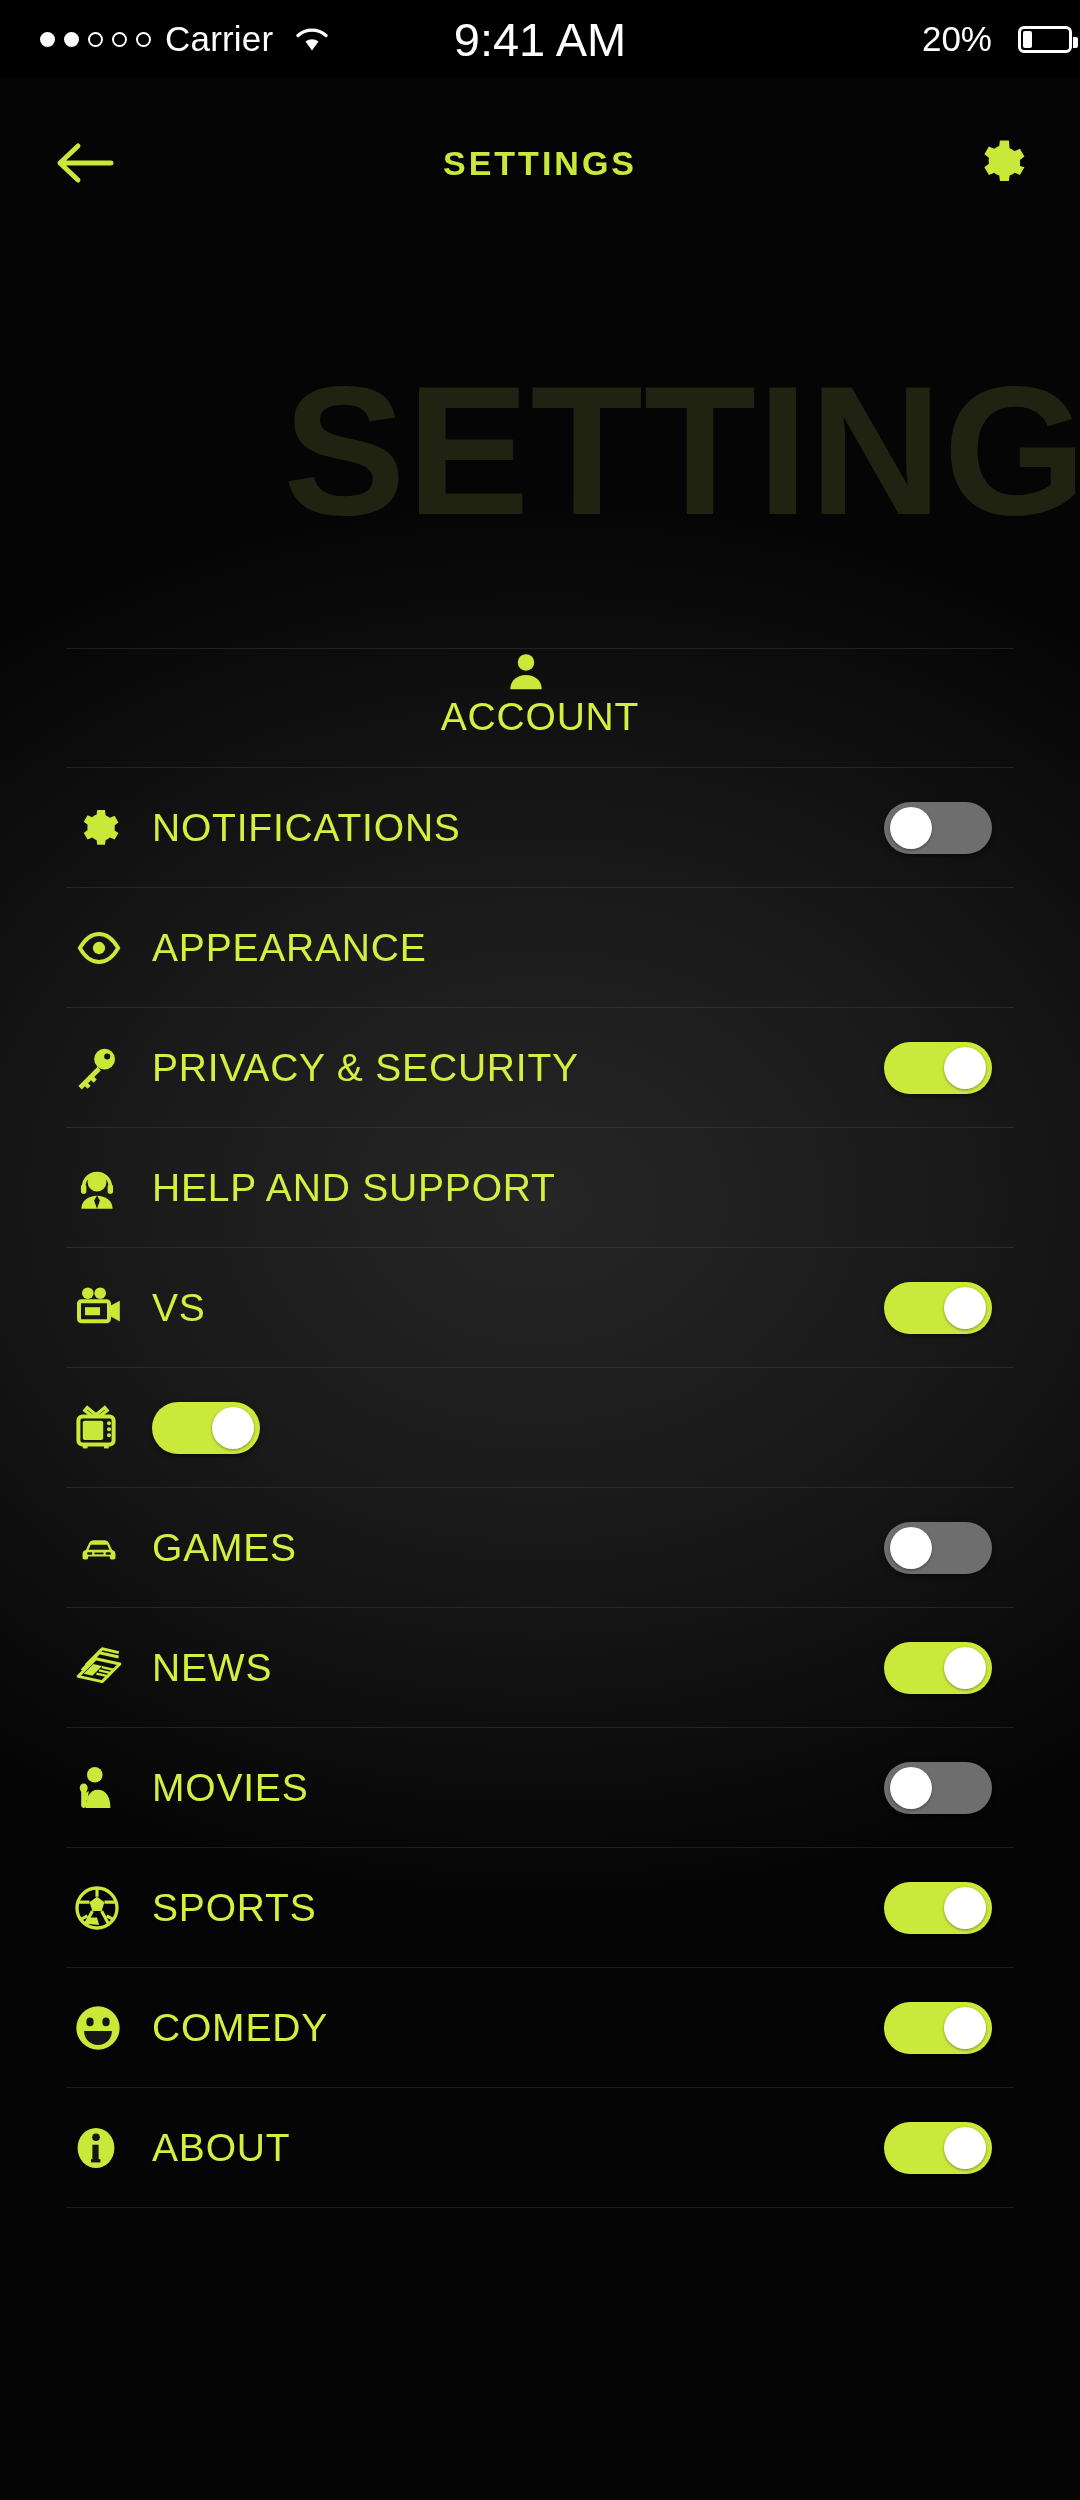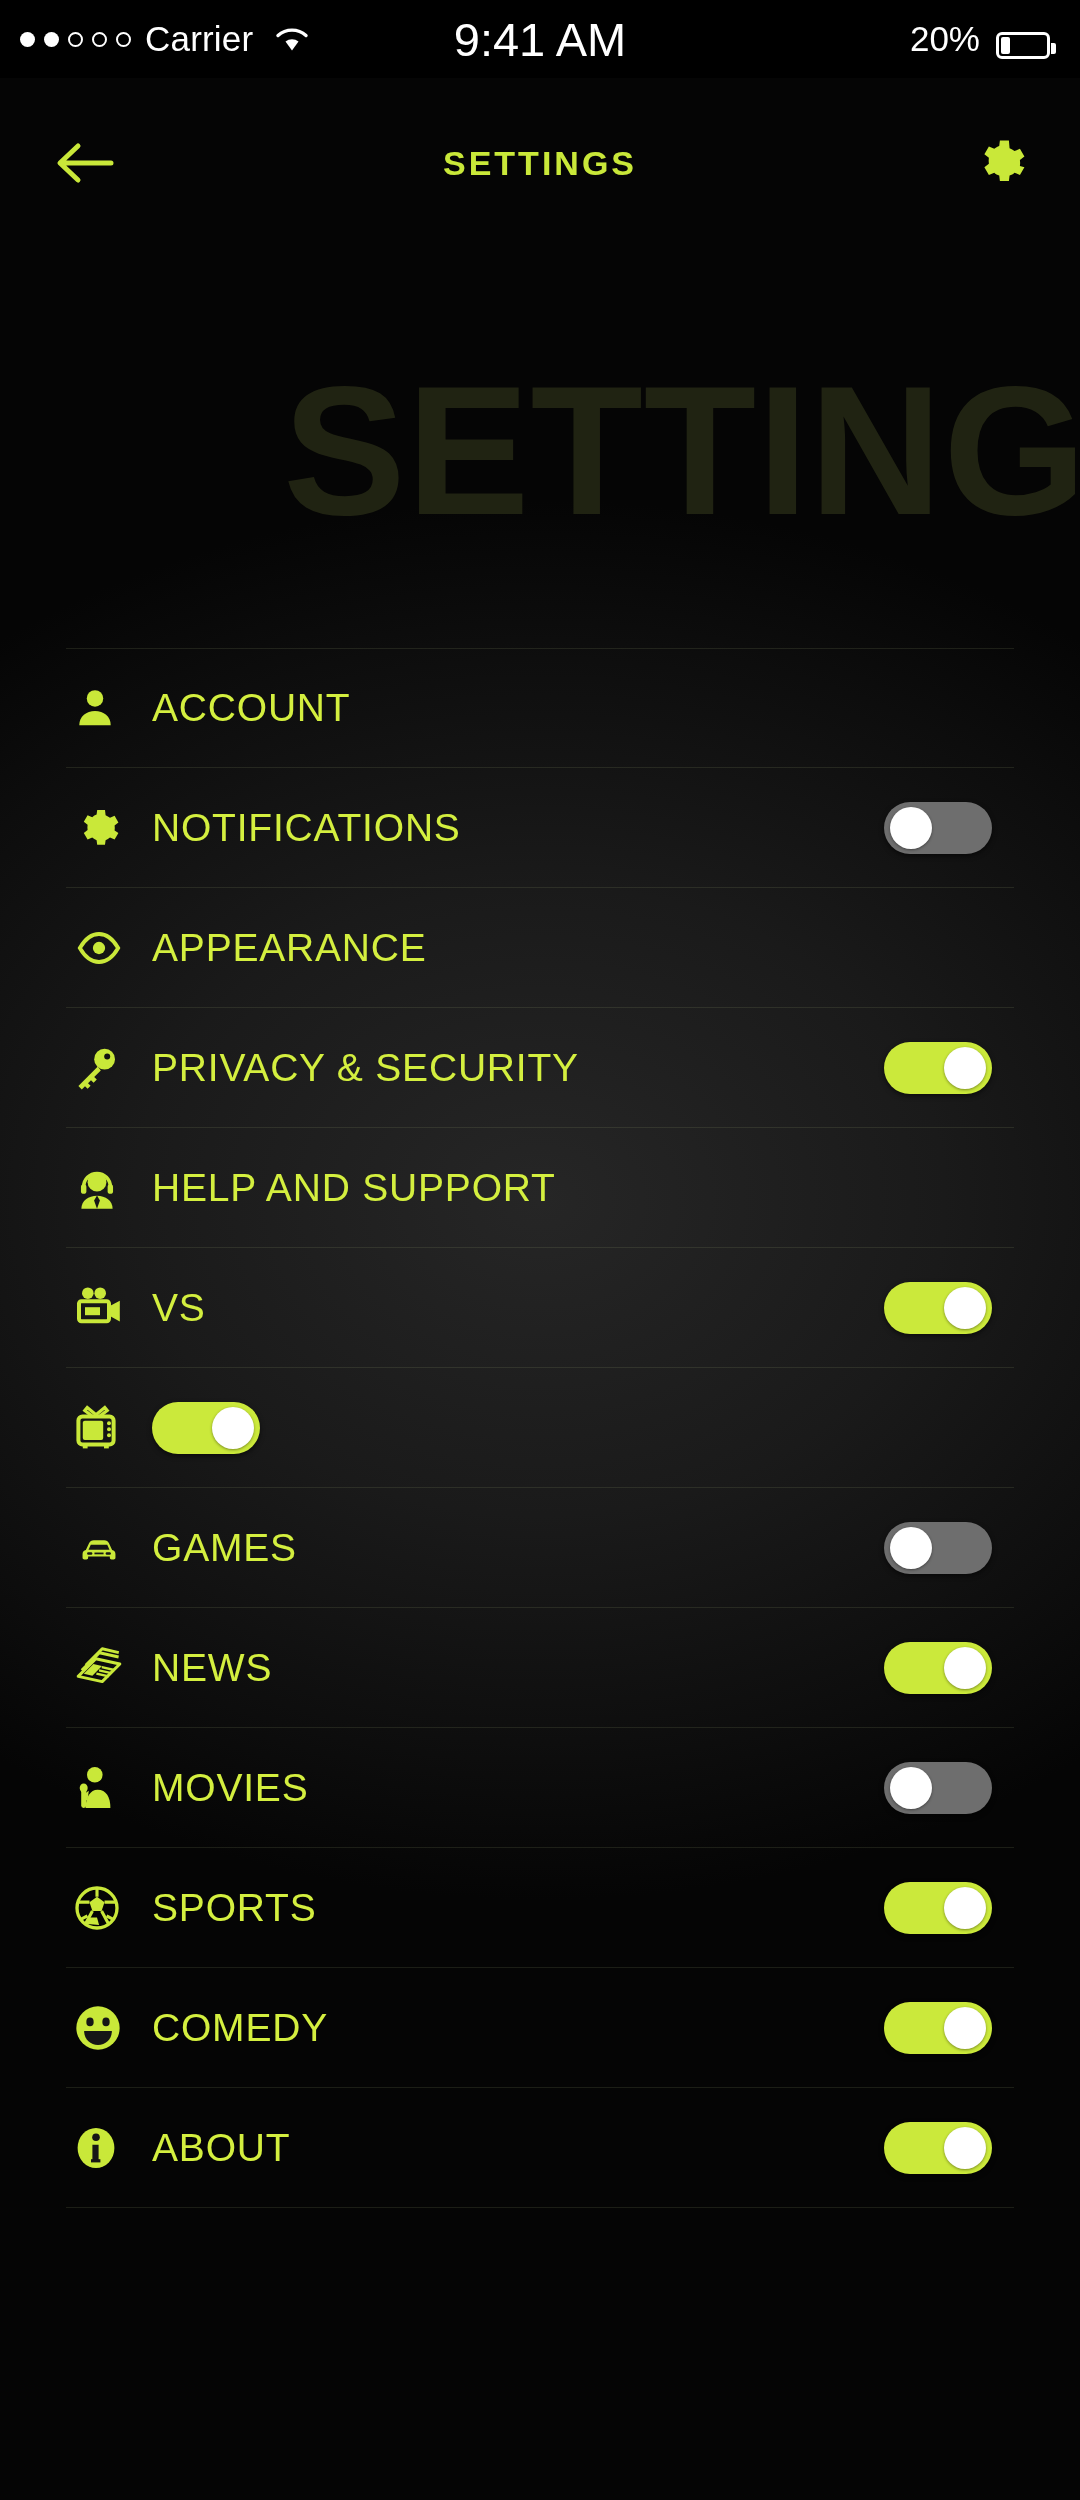--- a/index.html
+++ b/index.html
@@ -16,29 +16,29 @@
       #000;
     overflow:hidden;
   }
 
   
   .statusbar {
     position:absolute; top:0; left:0; right:0; height:78px;
     display:flex; align-items:center; color:#fff;
     background:#000;
   }
-  .sb-left { display:flex; align-items:center; gap:14px; padding-left:20px; flex:1; }
+  .sb-left { display:flex; align-items:center; gap:14px; padding-left:20px; flex:1;margin-left:20px; }
   .dots { display:flex; align-items:center; gap:9px; }
   .dot { width:15px; height:15px; border-radius:50%; }
   .dot.on { background:#ffffff; }
   .dot.off { background:transparent; border:2.5px solid #ffffff; }
   .carrier { font-size:35px; font-weight:400; letter-spacing:.2px; }
   .wifi { margin-left:8px; }
   .sb-center { position:absolute; left:0; right:0; text-align:center; font-size:47px; font-weight:400; pointer-events:none; }
-  .sb-right { display:flex; align-items:flex-end; gap:16px; padding-right:30px; margin-left:auto; }
+  .sb-right { display:flex; align-items:center; gap:26px; padding-right:8px; margin-left:auto; }
   .battpct { font-size:35px; font-weight:400; }
   .battery { position:relative; width:54px; height:27px; border:3px solid #fff; border-radius:6px; }
   .battery::after { content:""; position:absolute; right:-9px; top:8px; width:5px; height:11px; background:#fff; border-radius:0 2px 2px 0; }
   .battery .fill { position:absolute; left:2px; top:2px; bottom:2px; width:18%; background:#fff; border-radius:2px; }
 
   
   .header {
     position:absolute; top:78px; left:0; right:0; height:170px;
     display:flex; align-items:center; justify-content:space-between;
     padding:0 54px;
@@ -57,21 +57,21 @@
     line-height:1; user-select:none;
   }
 
   
   .list { position:absolute; top:648px; left:66px; right:66px; }
   .row {
     position:relative; height:120px;
     display:flex; align-items:center;
     border-bottom:1.5px solid rgba(150,160,110,0.16);
   }
-  .row:first-child { border-top:1.5px solid rgba(150,160,110,0.16); }
+  .row:first-child { border-top:1.5px solid rgba(150,160,110,0.16);flex-direction:column; }
   .row-ic {
     width:86px; min-width:86px; display:flex; align-items:center; justify-content:flex-start;
     padding-left:6px; color:#c9e839;
   }
   .row-label {
     color:#d4ef3f; font-size:39px; font-weight:400; letter-spacing:.8px;
     flex:1; white-space:nowrap;
   }
   .toggle {
     width:108px; height:52px; border-radius:26px; position:relative;

